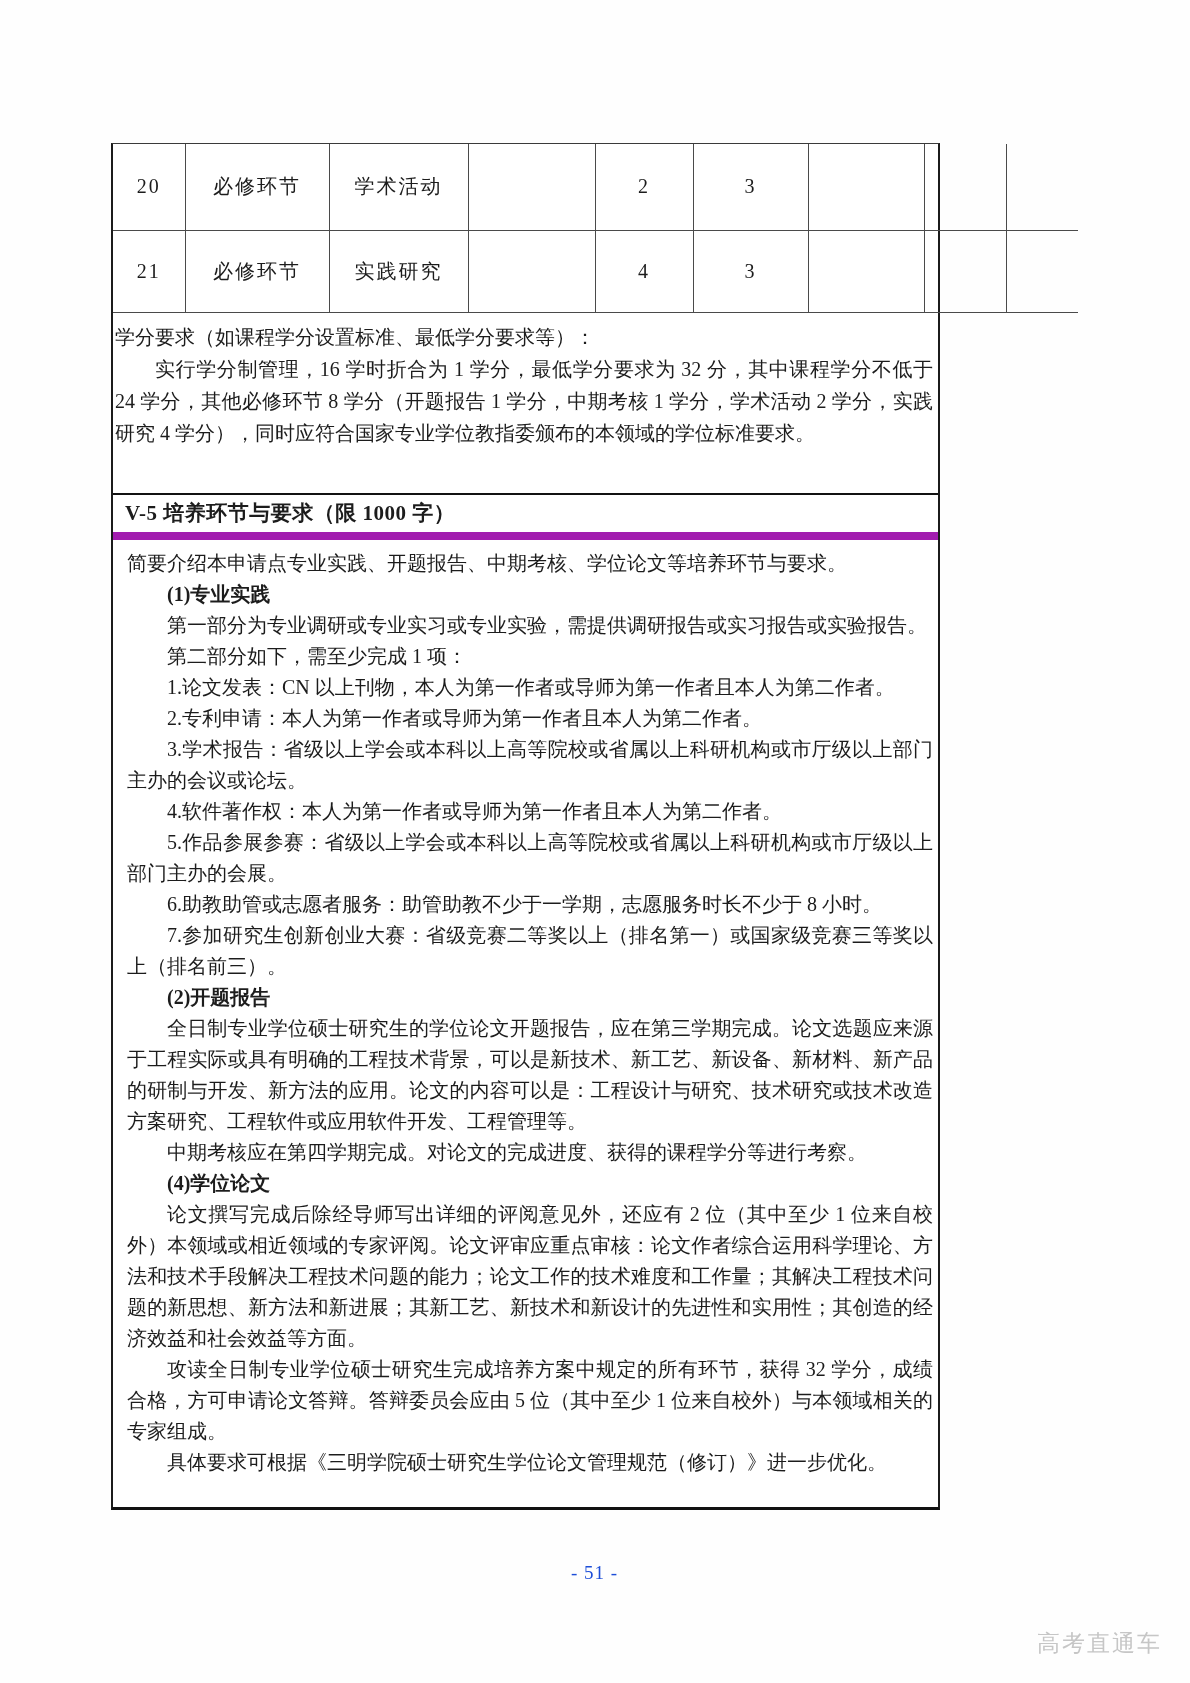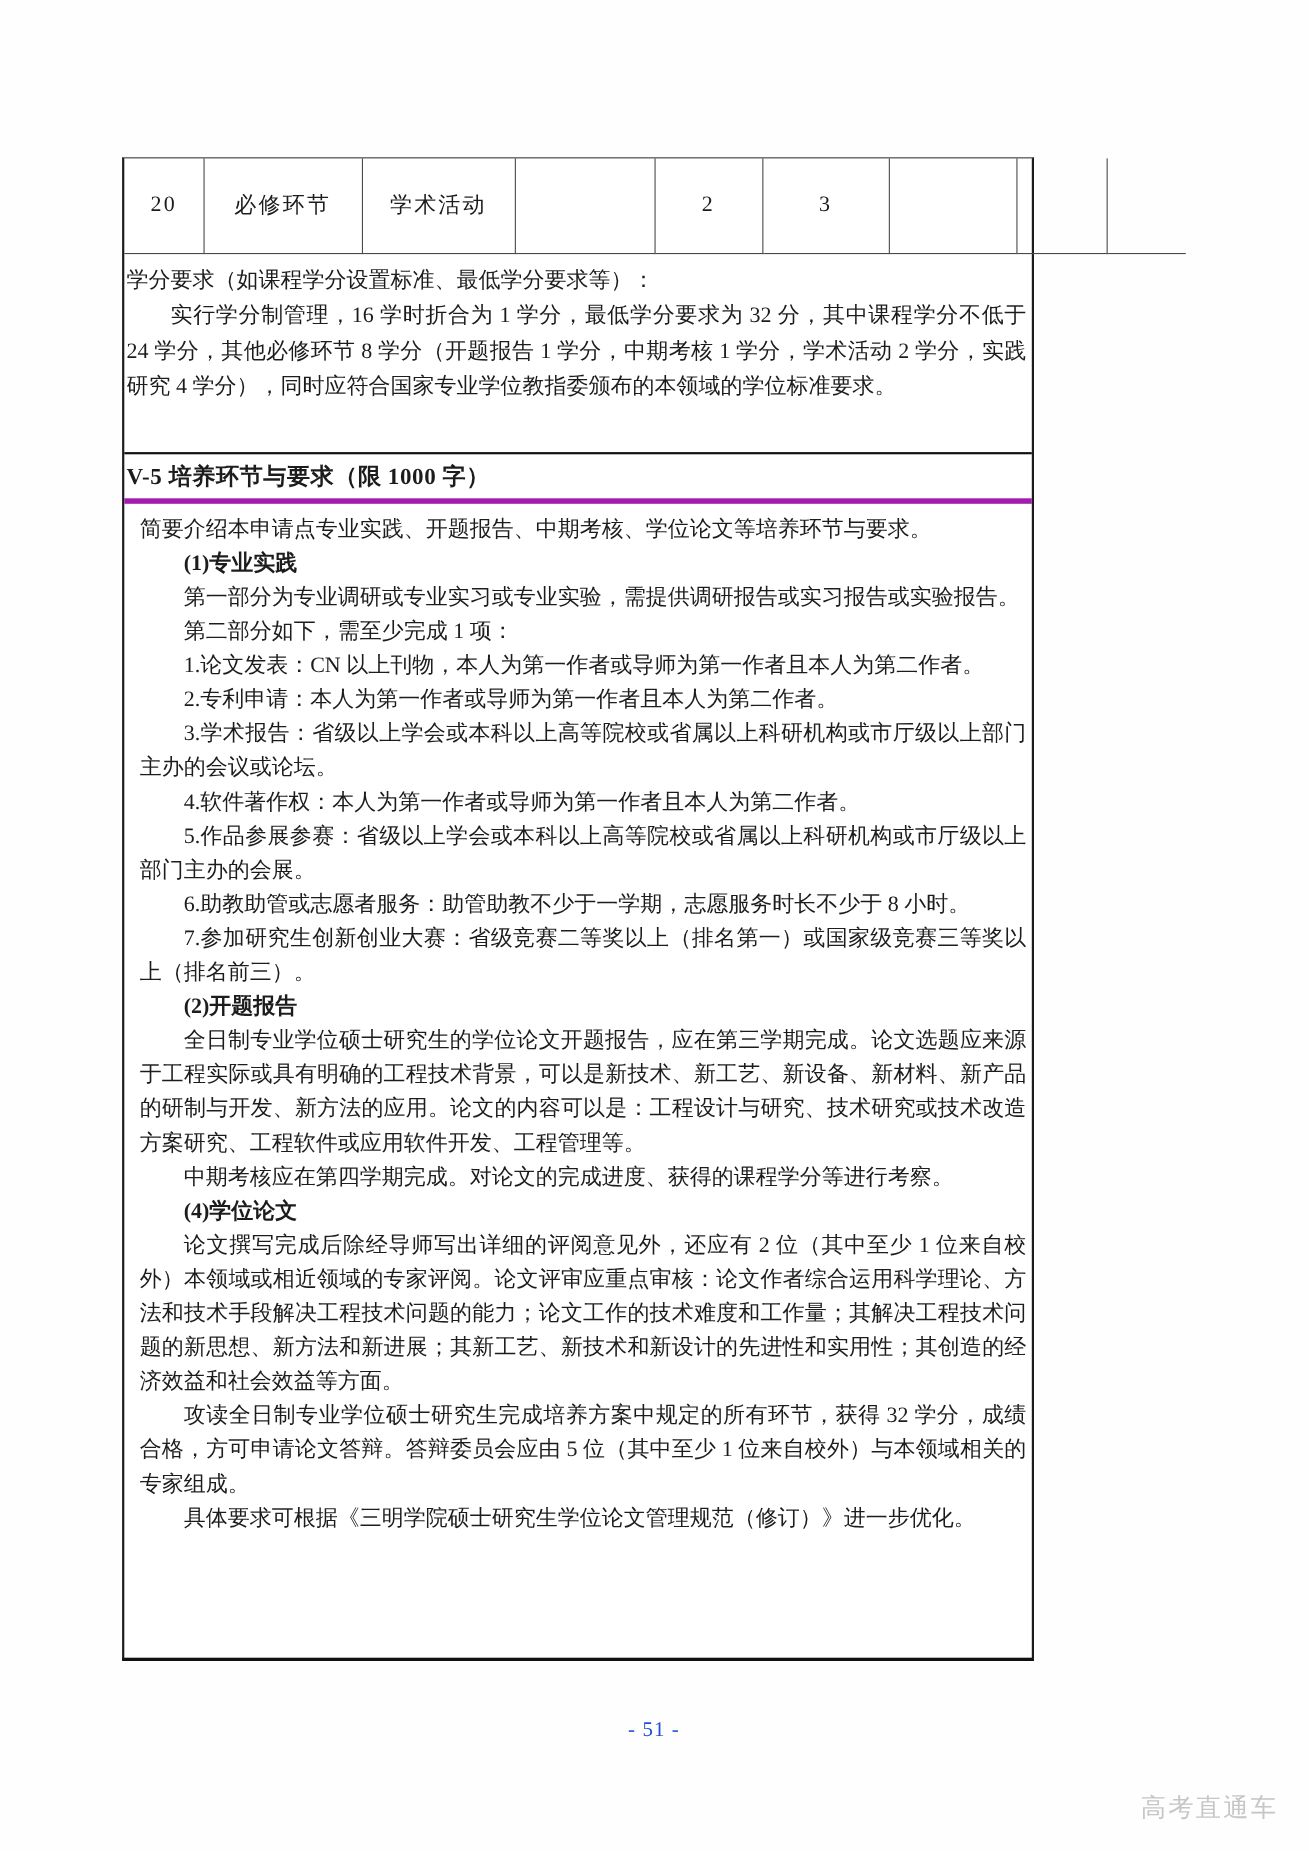--- a/index.html
+++ b/index.html
@@ -36,23 +36,23 @@
     height:180px;box-sizing:border-box;
     padding:8px 5px 0 2px;font-size:20px;
   }
   .credit-cell p{margin:0;line-height:32px;}
   .credit-title{text-indent:0;}
   .credit-body{text-indent:2em;text-align:justify;text-justify:inter-character;}
 
   
   .v5-header{
     height:47px;box-sizing:border-box;
-    border-top:2.5px solid #111;border-bottom:5px solid #a21caf;
+    border-top:2.5px solid #111;border-bottom:8px solid #a21caf;
     display:flex;align-items:center;
-    font-weight:bold;font-size:21px;padding-left:2px;letter-spacing:0.5px;
+    font-weight:bold;font-size:21px;padding-left:12px;letter-spacing:0.5px;
   }
 
   
   .v5-content{
     height:970px;box-sizing:border-box;
     padding:8px 5px 0 14px;font-size:20px;
   }
   .v5-content p{
     margin:0;line-height:31px;
     text-align:justify;text-justify:inter-character;
@@ -96,20 +96,31 @@
             <td>20</td>
             <td>必修环节</td>
             <td>学术活动</td>
             <td></td>
             <td>2</td>
             <td>3</td>
             <td></td>
             <td></td>
             <td></td>
           </tr>
+          <tr>
+            <td>21</td>
+            <td>必修环节</td>
+            <td>实践研究</td>
+            <td></td>
+            <td>4</td>
+            <td>3</td>
+            <td></td>
+            <td></td>
+            <td></td>
+          </tr>
         </tbody>
     </table>
 
     <div class="credit-cell">
       <p class="credit-title">学分要求（如课程学分设置标准、最低学分要求等）：</p>
       <p class="credit-body">实行学分制管理，16 学时折合为 1 学分，最低学分要求为 32 分，其中课程学分不低于 24 学分，其他必修环节 8 学分（开题报告 1 学分，中期考核 1 学分，学术活动 2 学分，实践研究 4 学分），同时应符合国家专业学位教指委颁布的本领域的学位标准要求。</p>
     </div>
 
     <div class="v5-header">
       <span>V-5 培养环节与要求（限 1000 字）</span>

